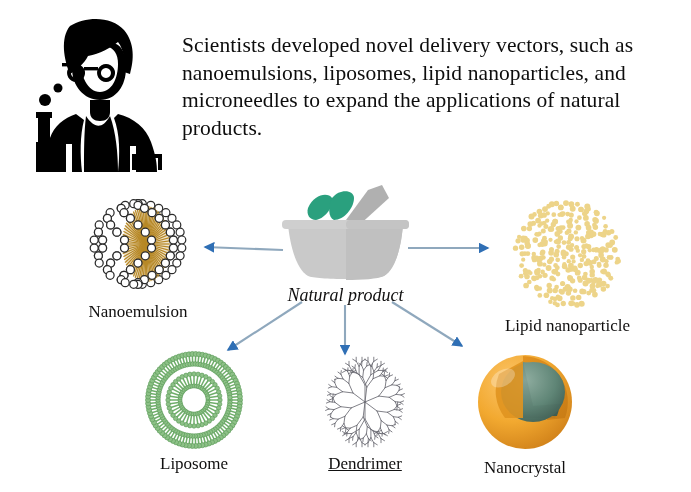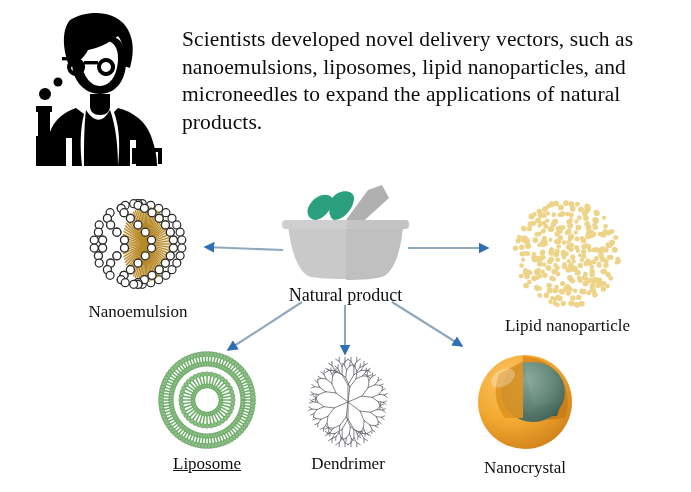--- a/index.html
+++ b/index.html
@@ -15,21 +15,21 @@
     position: relative;
     width: 691px;
     height: 492px;
     background: #ffffff;
     overflow: hidden;
   }
 
   
   #header-band {
     position: absolute;
-    left: 0; top: 0;
+    left: 0; top: 6px;
     width: 691px; height: 172px;
   }
   #scientist-icon {
     position: absolute;
     left: 14px; top: 8px;
     width: 152px; height: 158px;
   }
   #headline {
     position: absolute;
     left: 182px; top: 26px;
@@ -62,27 +62,27 @@
     line-height: 20px;
     color: #100f0f;
     white-space: nowrap;
   }
 
   
   #node-natural-product {
     left: 258px; top: 8px;
     width: 175px;
   }
-  #node-natural-product .node-label { font-size: 18px; }
+  #node-natural-product .node-label { font-size: 18px; font-style: italic; }
 
   
   #node-nanoemulsion { left: 38px;  top: 18px;  width: 200px; }
   #node-lipid-nanoparticle { left: 460px; top: 26px; width: 215px; }
-  #node-liposome  { left: 109px; top: 178px; width: 196px; text-decoration: underline; }
-  #node-dendrimer { left: 252px; top: 178px; width: 192px; }
+  #node-liposome  { left: 96px; top: 178px; width: 196px; }
+  #node-dendrimer { left: 269px; top: 178px; width: 192px; text-decoration: underline; }
   #node-nanocrystal { left: 420px; top: 178px; width: 210px; }
 
   
   #arrow-layer {
     position: absolute;
     left: 0; top: 0;
     width: 691px; height: 320px;
     pointer-events: none;
   }
 

